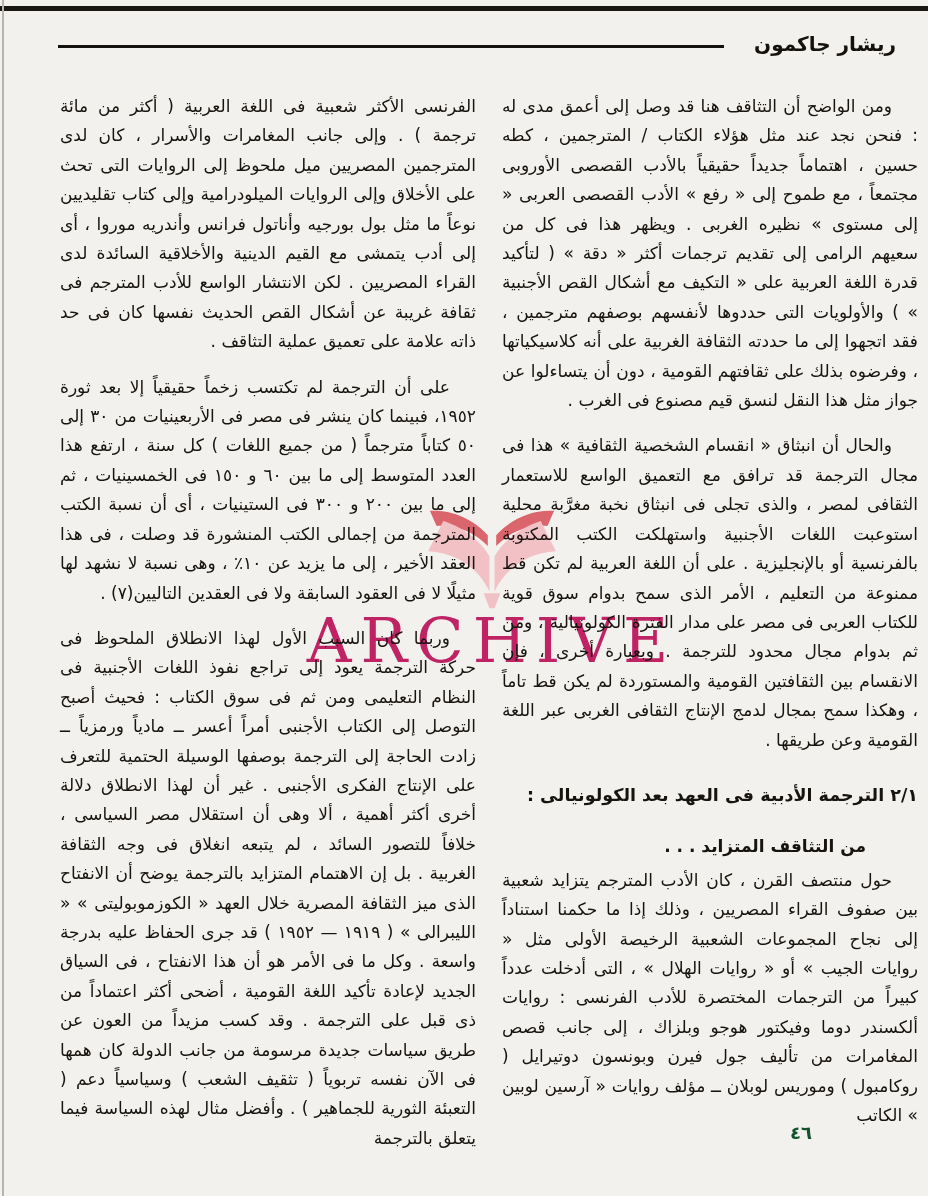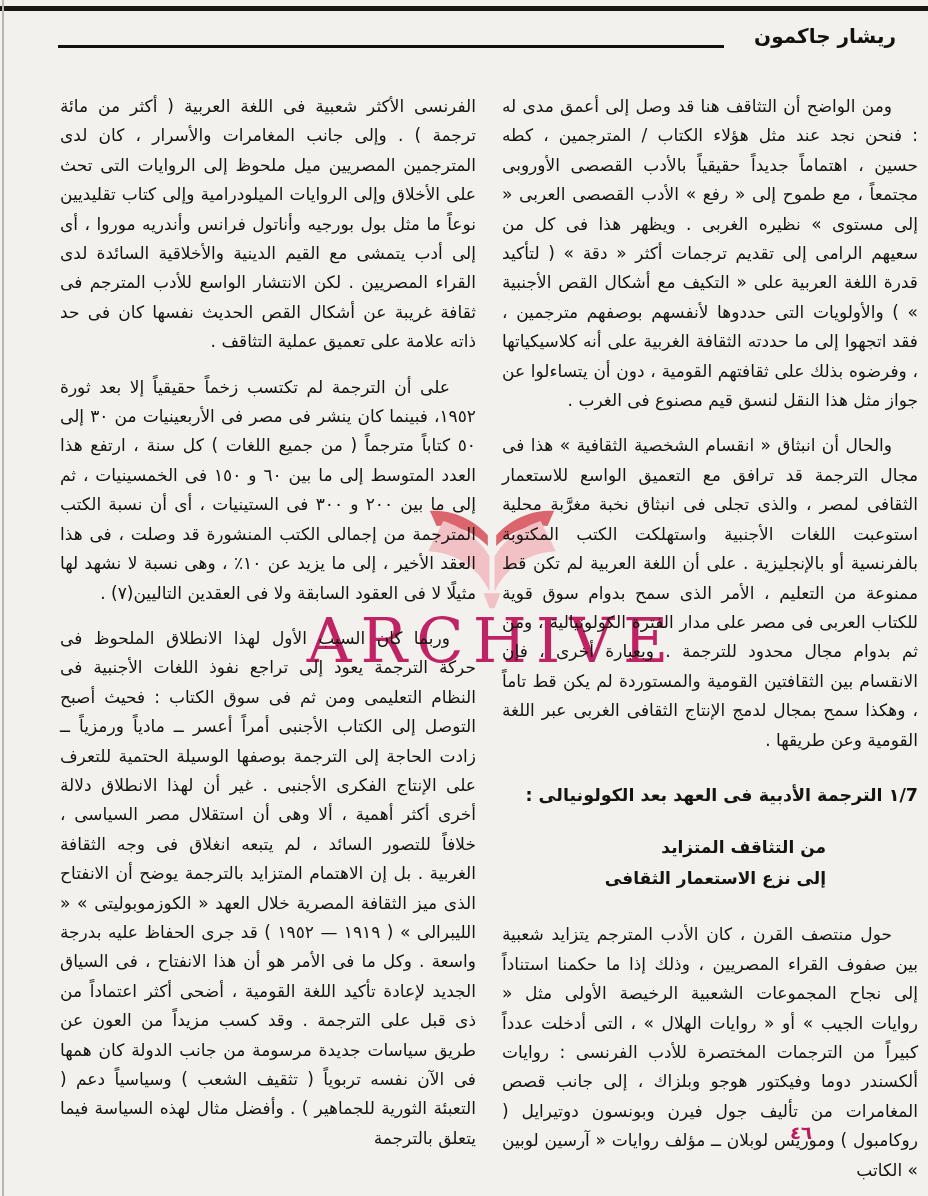--- a/index.html
+++ b/index.html
@@ -14,21 +14,21 @@
   }
   .top-rule {
     position:absolute; top:6px; left:0; width:928px; height:5px;
     background:#1a1713;
   }
   .scan-edge {
     position:absolute; left:2px; top:0; width:2px; height:1196px;
     background:#b8b5b0;
   }
   .running-head {
-    position:absolute; top:24px; left:728px; width:168px;
+    position:absolute; top:32px; left:728px; width:168px;
     direction:rtl; text-align:right;
     font-size:20px; font-weight:bold; color:#15110d;
     letter-spacing:0.5px;
   }
   .header-rule {
     position:absolute; top:45px; left:58px; width:666px; height:3px;
     background:#15110d;
   }
   
   .watermark {
@@ -65,21 +65,21 @@
     font-weight:bold; font-size:17px; line-height:31px;
     padding-right:92px;
   }
   .runin-heading {
     font-weight:bold; font-size:17px;
     padding-right:52px; margin:0 0 4px 0;
   }
   .page-number {
     position:absolute; top:1122px; left:790px;
     direction:rtl;
-    font-size:18px; font-weight:bold; color:#be185d;
+    font-size:18px; font-weight:bold; color:#14532d;
     letter-spacing:1px;
     text-align:right;
   }
 </style>
 </head>
 <body>
 
 <div class="page">
 
   <div class="top-rule"></div>
@@ -95,25 +95,22 @@
       <path d="M97,122 C84,94 58,76 24,74 L42,38 C68,46 88,64 97,80 Z" fill="#f2bcc2"></path>
       <path d="M103,122 C116,94 142,76 176,74 L158,38 C132,46 112,64 103,80 Z" fill="#f2bcc2"></path>
       <path d="M90,124 L110,124 L103,142 L97,142 Z" fill="#f2bcc2"></path>
     </svg>
     <div class="wm-brand">ARCHIVE</div>
   </div>
 
   <div class="col col-right" lang="ar">
     <p class="indent">ومن الواضح أن التثاقف هنا قد وصل إلى أعمق مدى له : فنحن نجد عند مثل هؤلاء الكتاب / المترجمين ، كطه حسين ، اهتماماً جديداً حقيقياً بالأدب القصصى الأوروبى مجتمعاً ، مع طموح إلى « رفع » الأدب القصصى العربى « إلى مستوى » نظيره الغربى . ويظهر هذا فى كل من سعيهم الرامى إلى تقديم ترجمات أكثر « دقة » ( لتأكيد قدرة اللغة العربية على « التكيف مع أشكال القص الأجنبية » ) والأولويات التى حددوها لأنفسهم بوصفهم مترجمين ، فقد اتجهوا إلى ما حددته الثقافة الغربية على أنه كلاسيكياتها ، وفرضوه بذلك على ثقافتهم القومية ، دون أن يتساءلوا عن جواز مثل هذا النقل لنسق قيم مصنوع فى الغرب .</p>
     <p class="indent">والحال أن انبثاق « انقسام الشخصية الثقافية » هذا فى مجال الترجمة قد ترافق مع التعميق الواسع للاستعمار الثقافى لمصر ، والذى تجلى فى انبثاق نخبة مغرَّبة محلية استوعبت اللغات الأجنبية واستهلكت الكتب المكتوبة بالفرنسية أو بالإنجليزية . على أن اللغة العربية لم تكن قط ممنوعة من التعليم ، الأمر الذى سمح بدوام سوق قوية للكتاب العربى فى مصر على مدار الفترة الكولونيالية ، ومن ثم بدوام مجال محدود للترجمة . وبعبارة أخرى ، فإن الانقسام بين الثقافتين القومية والمستوردة لم يكن قط تاماً ، وهكذا سمح بمجال لدمج الإنتاج الثقافى الغربى عبر اللغة القومية وعن طريقها .</p>
-    <div class="section-heading">7/١ الترجمة الأدبية فى العهد بعد الكولونيالى :</div>
-    <div class="subtitle-block">
-      <div class="subtitle-line">من التثاقف المتزايد</div>
-      <div class="subtitle-line">إلى نزع الاستعمار الثقافى</div>
-    </div>
+    <div class="section-heading">٢/١ الترجمة الأدبية فى العهد بعد الكولونيالى :</div>
+    <div class="runin-heading">من التثاقف المتزايد . . .</div>
     <p class="indent">حول منتصف القرن ، كان الأدب المترجم يتزايد شعبية بين صفوف القراء المصريين ، وذلك إذا ما حكمنا استناداً إلى نجاح المجموعات الشعبية الرخيصة الأولى مثل « روايات الجيب » أو « روايات الهلال » ، التى أدخلت عدداً كبيراً من الترجمات المختصرة للأدب الفرنسى : روايات ألكسندر دوما وفيكتور هوجو وبلزاك ، إلى جانب قصص المغامرات من تأليف جول فيرن وبونسون دوتيرايل ( روكامبول ) وموريس لوبلان ــ مؤلف روايات « آرسين لوبين » الكاتب</p>
   </div>
 
   <div class="col col-left" lang="ar">
     <p>الفرنسى الأكثر شعبية فى اللغة العربية ( أكثر من مائة ترجمة ) . وإلى جانب المغامرات والأسرار ، كان لدى المترجمين المصريين ميل ملحوظ إلى الروايات التى تحث على الأخلاق وإلى الروايات الميلودرامية وإلى كتاب تقليديين نوعاً ما مثل بول بورجيه وأناتول فرانس وأندريه موروا ، أى إلى أدب يتمشى مع القيم الدينية والأخلاقية السائدة لدى القراء المصريين . لكن الانتشار الواسع للأدب المترجم فى ثقافة غريبة عن أشكال القص الحديث نفسها كان فى حد ذاته علامة على تعميق عملية التثاقف .</p>
     <p class="indent">على أن الترجمة لم تكتسب زخماً حقيقياً إلا بعد ثورة ١٩٥٢، فبينما كان ينشر فى مصر فى الأربعينيات من ٣٠ إلى ٥٠ كتاباً مترجماً ( من جميع اللغات ) كل سنة ، ارتفع هذا العدد المتوسط إلى ما بين ٦٠ و ١٥٠ فى الخمسينيات ، ثم إلى ما بين ٢٠٠ و ٣٠٠ فى الستينيات ، أى أن نسبة الكتب المترجمة من إجمالى الكتب المنشورة قد وصلت ، فى هذا العقد الأخير ، إلى ما يزيد عن ١٠٪ ، وهى نسبة لا نشهد لها مثيلًا لا فى العقود السابقة ولا فى العقدين التاليين(٧) .</p>
     <p class="indent">وربما كان السبب الأول لهذا الانطلاق الملحوظ فى حركة الترجمة يعود إلى تراجع نفوذ اللغات الأجنبية فى النظام التعليمى ومن ثم فى سوق الكتاب : فحيث أصبح التوصل إلى الكتاب الأجنبى أمراً أعسر ــ مادياً ورمزياً ــ زادت الحاجة إلى الترجمة بوصفها الوسيلة الحتمية للتعرف على الإنتاج الفكرى الأجنبى . غير أن لهذا الانطلاق دلالة أخرى أكثر أهمية ، ألا وهى أن استقلال مصر السياسى ، خلافاً للتصور السائد ، لم يتبعه انغلاق فى وجه الثقافة الغربية . بل إن الاهتمام المتزايد بالترجمة يوضح أن الانفتاح الذى ميز الثقافة المصرية خلال العهد « الكوزموبوليتى » « الليبرالى » ( ١٩١٩ — ١٩٥٢ ) قد جرى الحفاظ عليه بدرجة واسعة . وكل ما فى الأمر هو أن هذا الانفتاح ، فى السياق الجديد لإعادة تأكيد اللغة القومية ، أضحى أكثر اعتماداً من ذى قبل على الترجمة . وقد كسب مزيداً من العون عن طريق سياسات جديدة مرسومة من جانب الدولة كان همها فى الآن نفسه تربوياً ( تثقيف الشعب ) وسياسياً دعم ( التعبئة الثورية للجماهير ) . وأفضل مثال لهذه السياسة فيما يتعلق بالترجمة</p>
   </div>
 
   <div class="page-number">٤٦</div>

